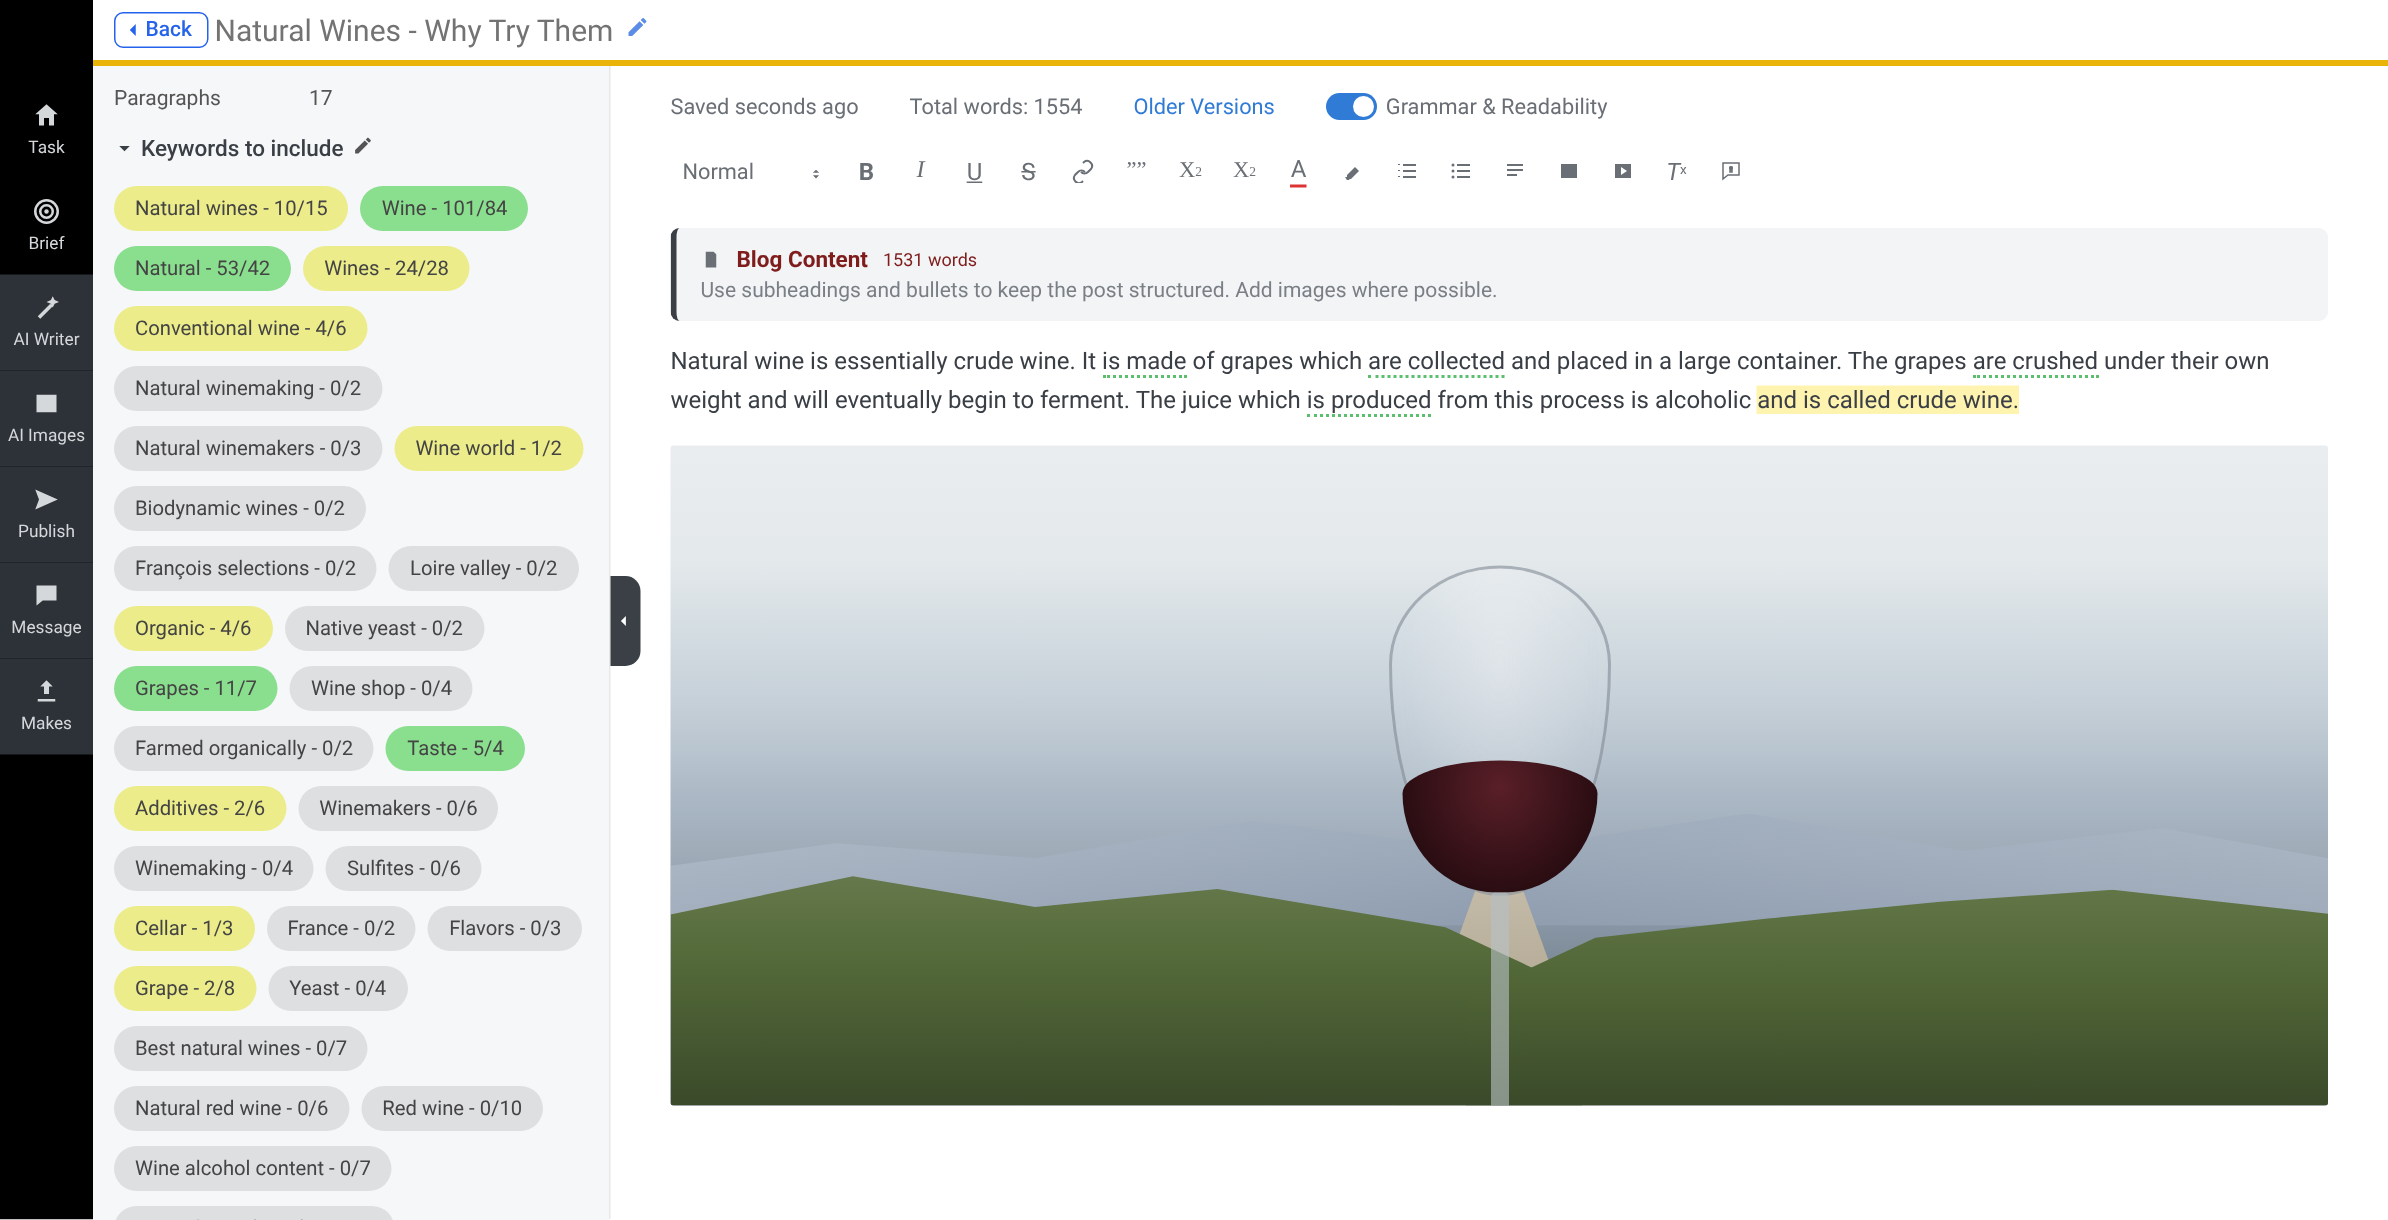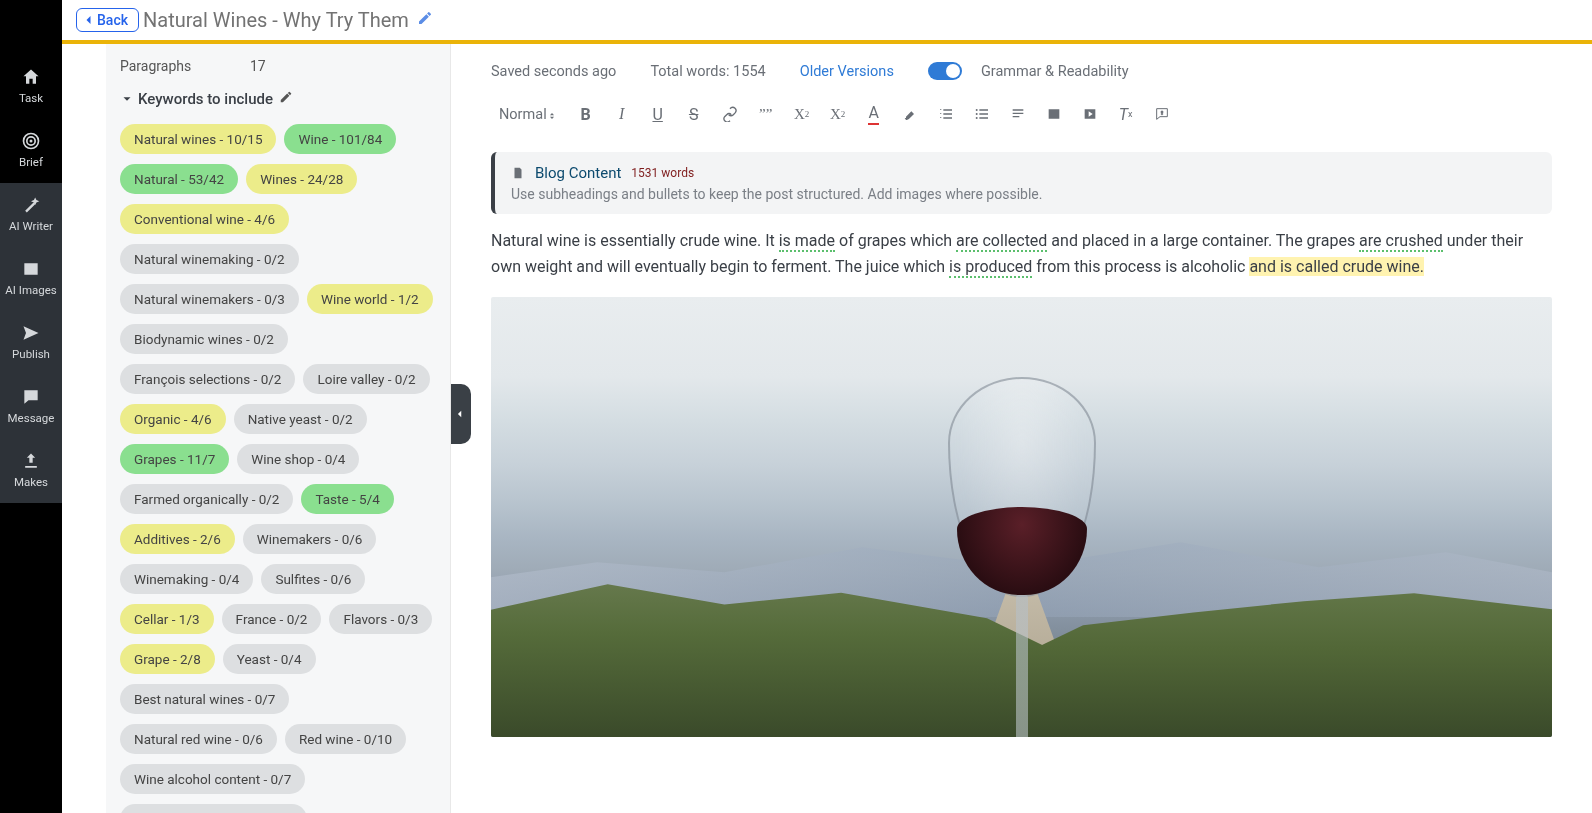--- a/index.html
+++ b/index.html
@@ -54,21 +54,21 @@
   .back-btn svg { width: 12px; height: 12px; fill: #2563eb; margin-right: 2px; }
   .page-title {
     font-size: 20px;
     font-weight: 400;
     color: #737373;
     margin-left: 4px;
   }
   .edit-icon { margin-left: 8px; color: #5b8de6; cursor: pointer; }
   .edit-icon svg { width: 16px; height: 16px; fill: #5b8de6; }
 
-  .content { flex: 1; display: flex; overflow: hidden; padding-left: 44px; }
+  .content { flex: 1; display: flex; overflow: hidden; }
   .sidebar {
     width: 345px;
     background: #f6f7f8;
     padding: 8px 14px;
     overflow-y: auto;
     border-right: 1px solid #e8e8e8;
   }
   .stat-row { display: flex; color: #555; font-size: 14px; padding: 6px 0; }
   .stat-row .label { width: 130px; }
   .kw-header {
@@ -99,54 +99,54 @@
   .editor { flex: 1; display: flex; flex-direction: column; overflow: hidden; position: relative; }
   .editor-top {
     display: flex;
     align-items: center;
     padding: 18px 40px 14px 40px;
     font-size: 14.5px;
     color: #6a6f76;
     gap: 34px;
   }
   .editor-top .link { color: #2f7bd6; cursor: pointer; }
-  .toggle-wrap { display: flex; align-items: center; gap: 19px; }
+  .toggle-wrap { display: flex; align-items: center; gap: 6px; }
   .toggle {
     width: 34px; height: 18px; border-radius: 10px; background: #2f7bd6; position: relative; cursor: pointer;
   }
   .toggle::after {
     content: ""; position: absolute; right: 2px; top: 2px; width: 14px; height: 14px; border-radius: 50%; background: #fff;
   }
   .toolbar {
     display: flex;
     align-items: center;
     padding: 6px 40px 12px 40px;
     gap: 6px;
     color: #6a6f76;
   }
   .tb-select {
-    display: flex; align-items: flex-end; font-size: 14.5px; cursor: pointer; padding: 4px 8px;
+    display: flex; align-items: flex-end; gap: 36px; font-size: 14.5px; cursor: pointer; padding: 4px 8px;
   }
   .tb-btn {
     width: 30px; height: 28px; display: flex; align-items: center; justify-content: center;
     cursor: pointer; border-radius: 4px; color: #6a6f76;
   }
   .tb-btn svg { width: 16px; height: 16px; fill: #6a6f76; }
   .tb-sub { font-size: 15px; font-family: Georgia, serif; }
 
   .blog-card {
     margin: 12px 40px 0 40px;
     border-left: 4px solid #3a3f46;
     border-radius: 6px;
     background: #f3f4f5;
     padding: 12px 16px;
   }
   .blog-card .hdr { display: flex; align-items: center; gap: 10px; }
   .blog-card .hdr svg { width: 14px; height: 14px; fill: #6a6f76; }
-  .blog-card .title { font-weight: 400; font-size: 15px; color: #0c4a6e; }
+  .blog-card .title { font-weight: 700; font-size: 15px; color: #7f1d1d; }
   .blog-card .wc { font-size: 12px; color: #7f1d1d; }
   .blog-card .sub { font-size: 14px; color: #7a7f86; margin-top: 4px; }
 
   .article {
     padding: 14px 40px 0 40px;
     overflow: hidden;
   }
   .article h2 {
     font-size: 27px;
     font-weight: 700;

